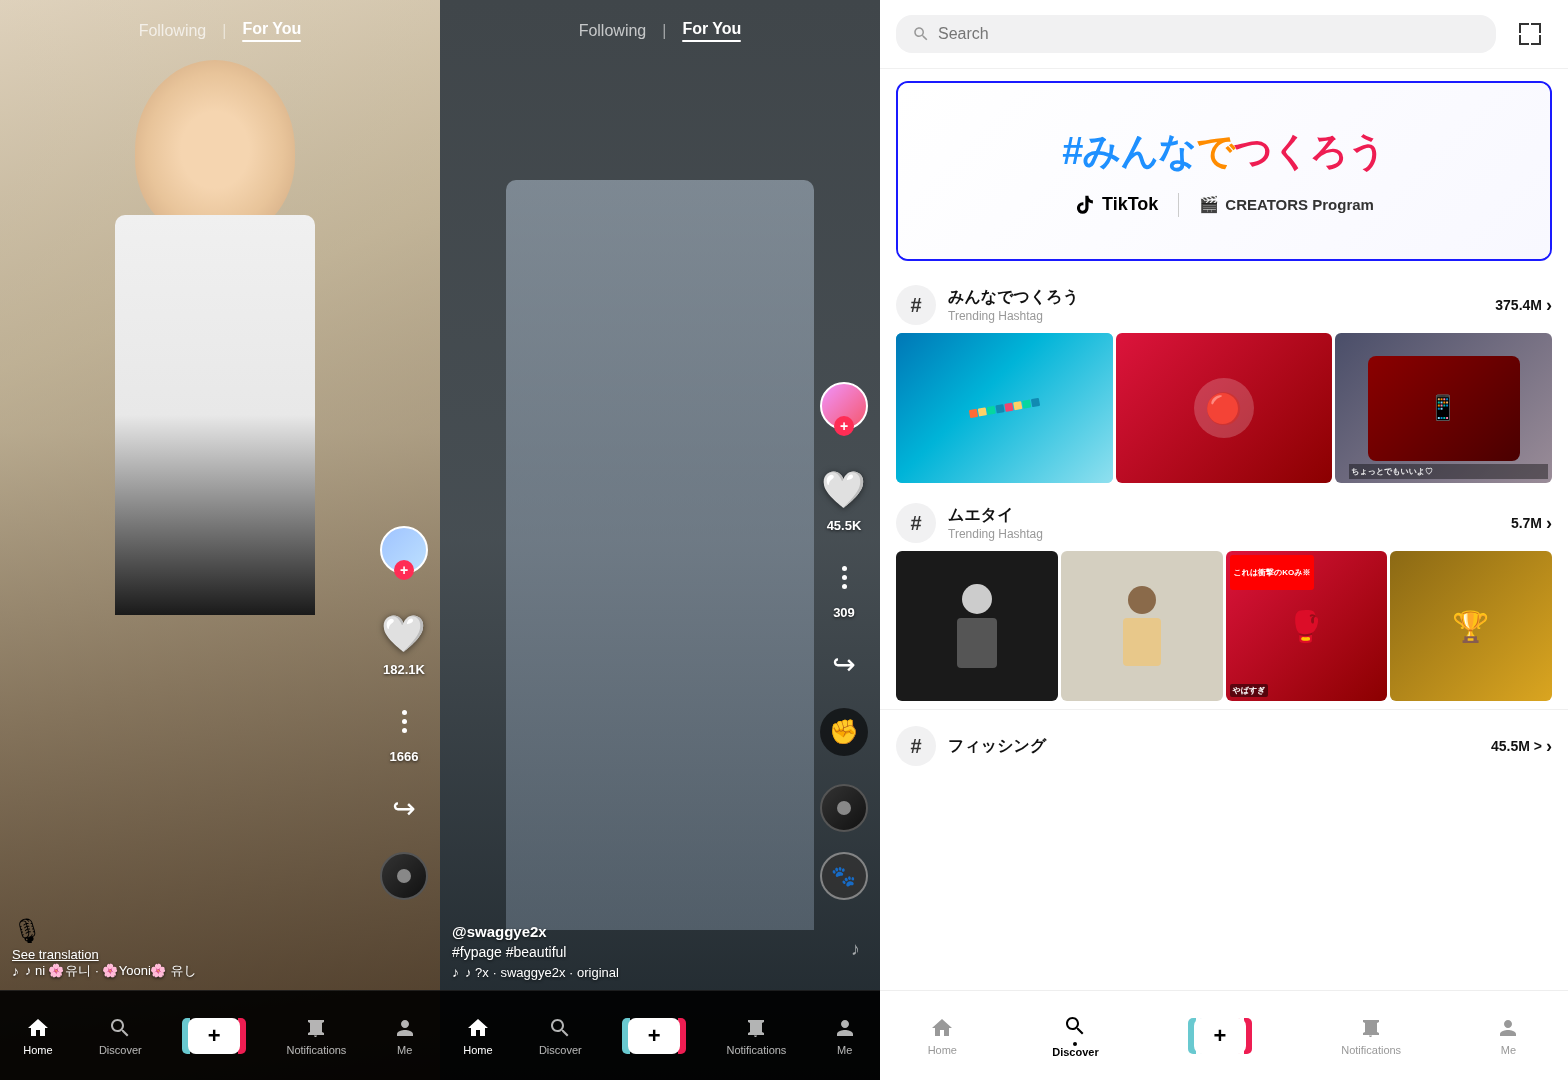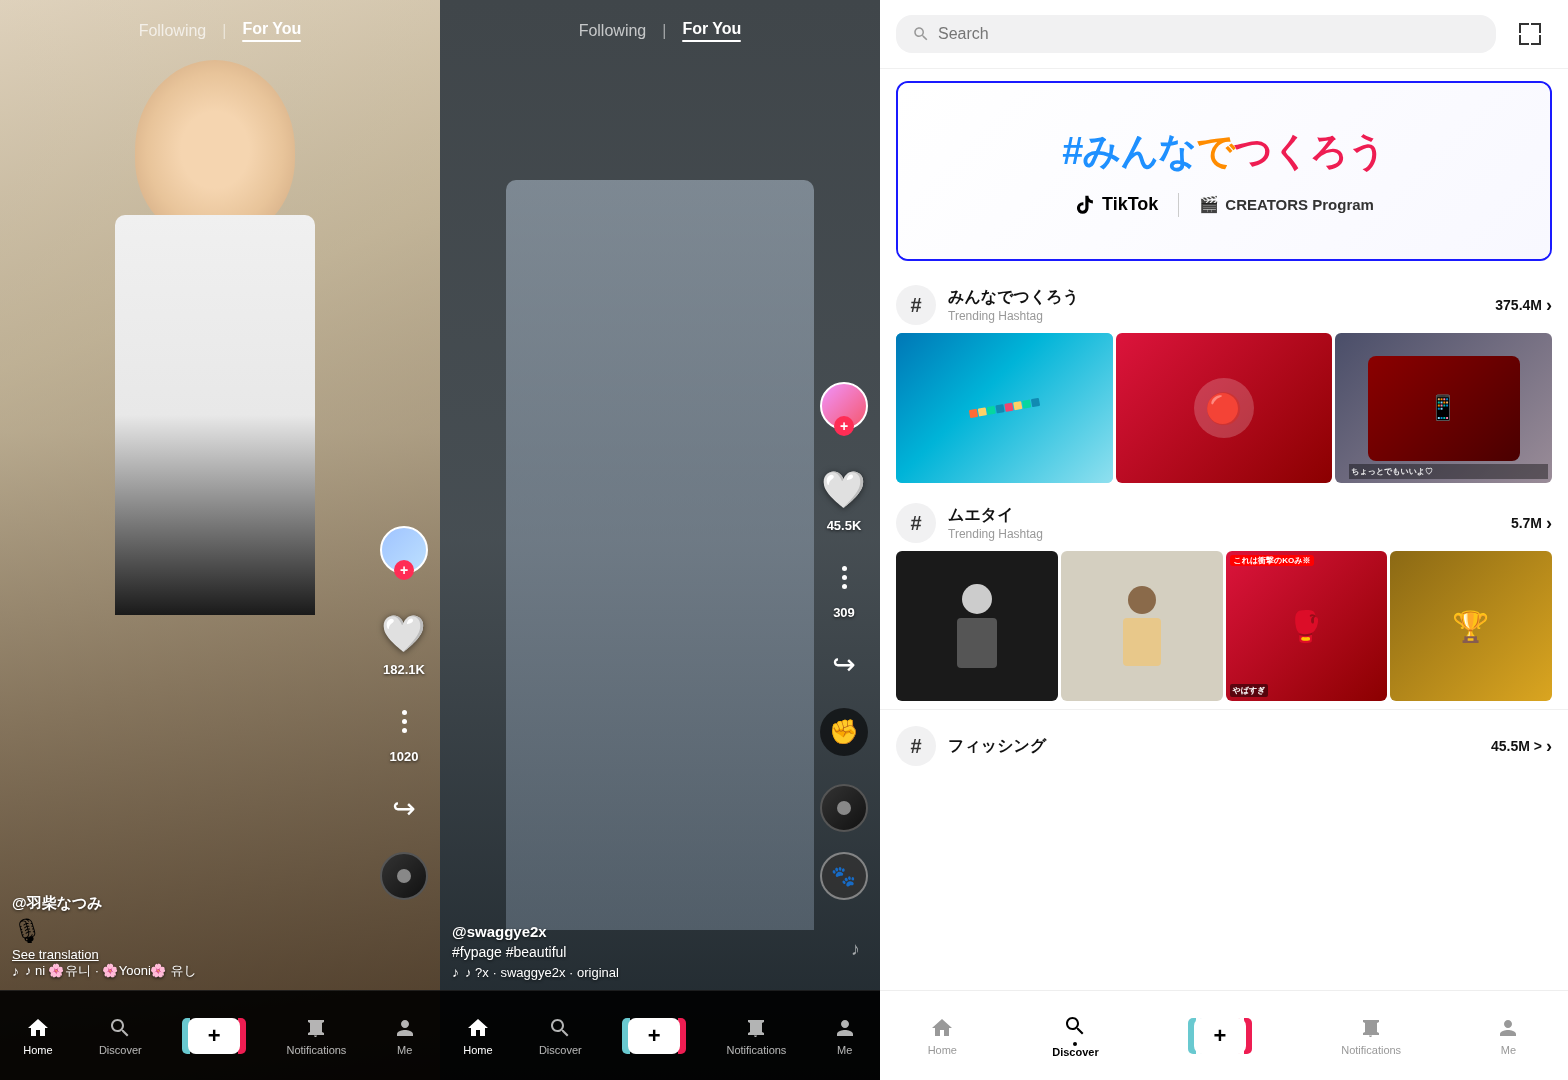--- a/index.html
+++ b/index.html
@@ -520,21 +520,21 @@
       font-weight: 600;
     }
 
     .red-badge {
       position: absolute;
       top: 4px;
       left: 4px;
       background: #ff0000;
       color: #fff;
       font-size: 8px;
-      padding: 0 4px;
+      padding: 12px 4px;
       border-radius: 3px;
       font-weight: 700;
     }
 
     
     .right-bottom-nav {
       position: absolute;
       bottom: 0;
       right: 0;
       width: 688px;
@@ -694,36 +694,35 @@
       </div>
 
       <div class="action-btn">
         <div class="action-icon">
           <div class="dots-icon">
             <span></span>
               <span></span>
               <span></span>
           </div>
         </div>
-        <span class="action-count">1020</span>
+        <span class="action-count">1666</span>
       </div>
 
       <div class="action-btn">
         <div class="action-icon">
           <span style="font-size: 28px; color: #fff;">↪</span>
         </div>
       </div>
 
       <div class="music-disc">
         <div class="music-disc-inner"></div>
       </div>
     </div>
 
     <div class="video-info">
-      <div class="video-username">@羽柴なつみ</div>
       <div style="font-size: 24px; margin-bottom: 2px;">🎙</div>
       <div class="see-translation">See translation</div>
       <div class="video-music">
         <span class="music-note">♪</span>
         <span>♪ ni 🌸유니 · 🌸Yooni🌸 유し</span>
       </div>
     </div>
   </div>
 
   <div class="video-feed">

